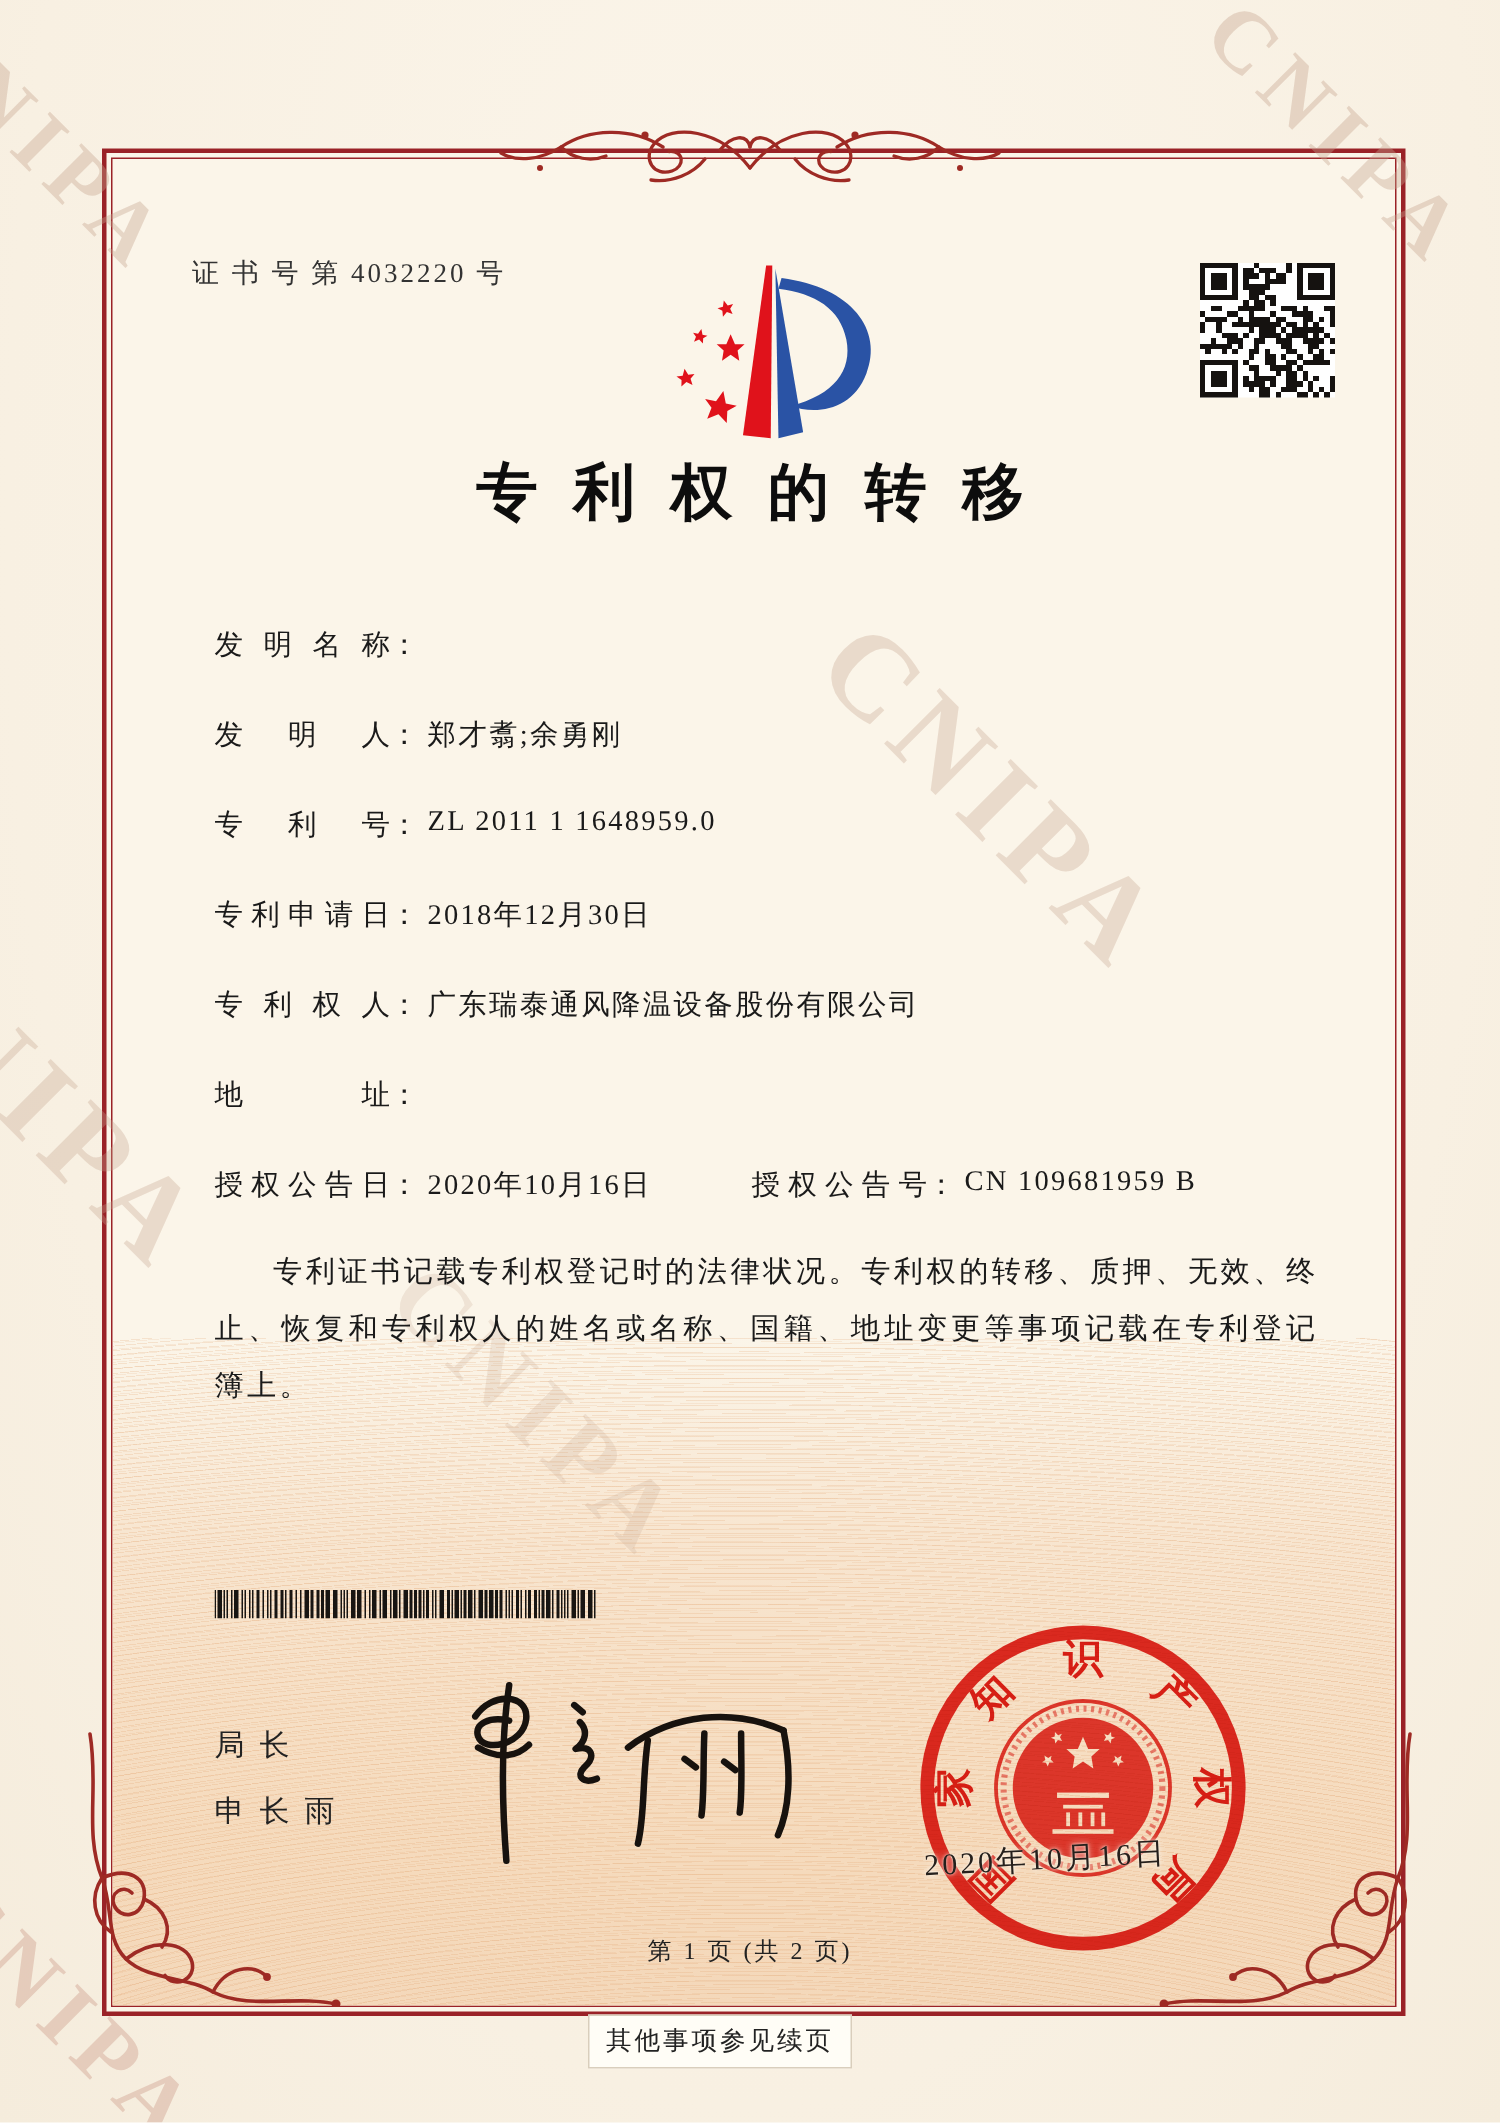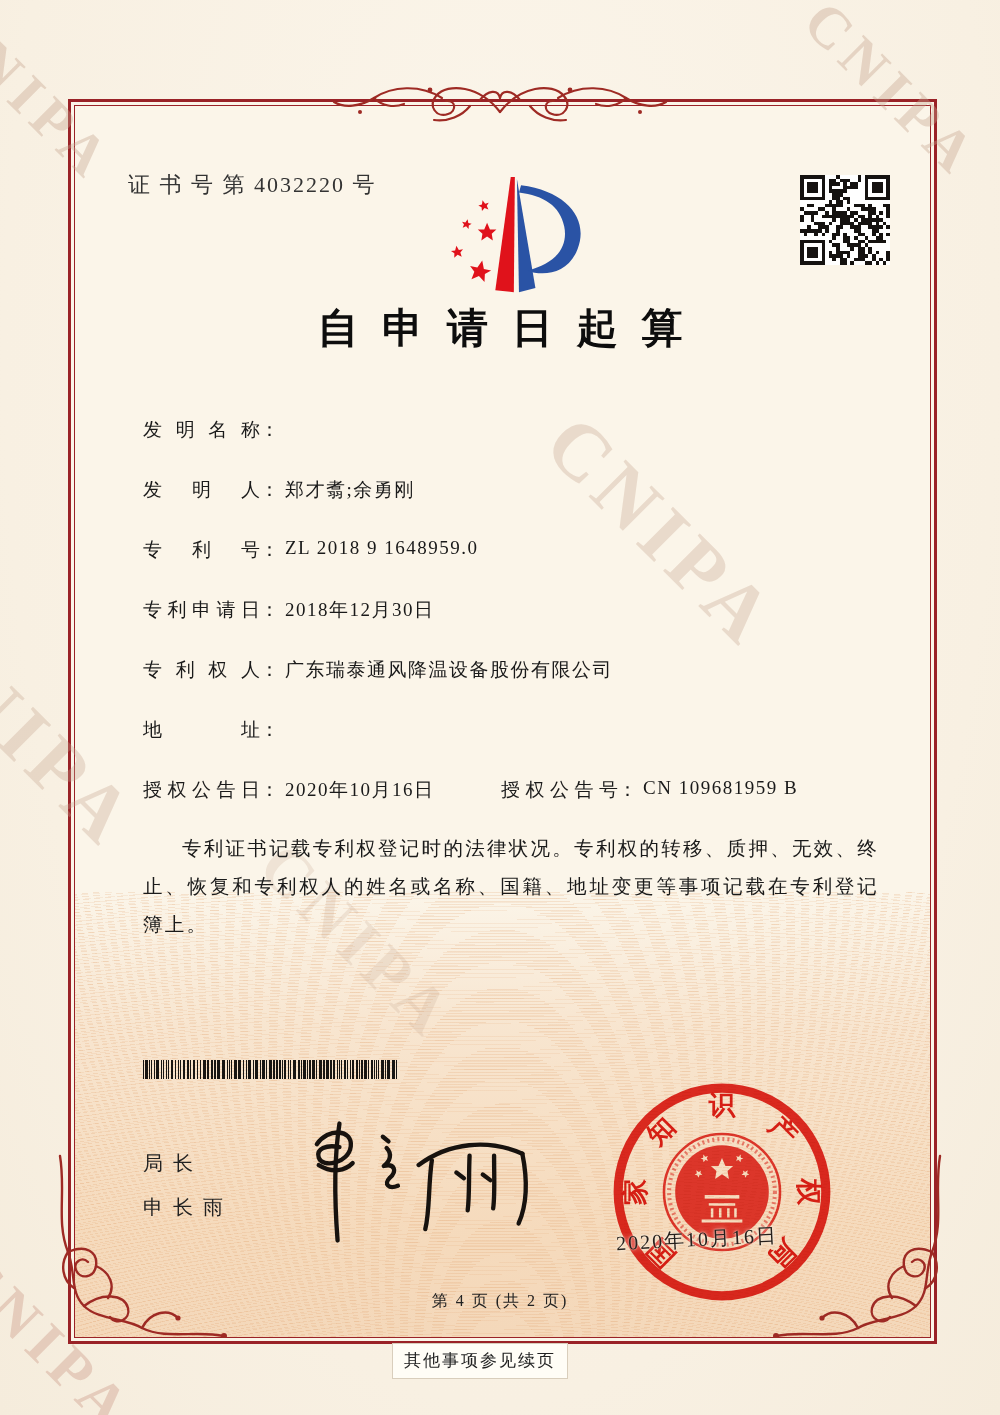--- a/index.html
+++ b/index.html
@@ -26,21 +26,21 @@
   .wm2{left:838px;top:-12px;font-size:58px;transform:rotate(45deg);}
   .wm3{left:592px;top:398px;font-size:80px;transform:rotate(45deg);color:rgba(197,163,143,.33);}
   .wm4{left:-48px;top:598px;font-size:80px;transform:rotate(45deg);color:rgba(197,163,143,.33);}
   .wm5{left:298px;top:828px;font-size:66px;transform:rotate(45deg);color:rgba(197,163,143,.22);}
   .wm6{left:-12px;top:1238px;font-size:60px;transform:rotate(45deg);color:rgba(186,120,100,.28);}
   
   .orn-top{position:absolute;left:50%;top:76px;transform:translateX(-50%);z-index:2;}
   .orn-bl{position:absolute;left:46px;top:1152px;z-index:2;}
   .orn-br{position:absolute;right:46px;top:1152px;z-index:2;transform:scaleX(-1);}
   
-  .cert-no{position:absolute;left:128px;top:170px;z-index:2;font-size:22px;letter-spacing:2px;color:#333;}
+  .cert-no{position:absolute;left:128px;top:170px;z-index:2;font-size:18px;letter-spacing:2px;color:#333;}
   .logo{position:absolute;left:412px;top:160px;z-index:2;}
   .qr{position:absolute;left:800px;top:175px;width:90px;height:90px;z-index:2;shape-rendering:crispEdges;}
   .title{position:absolute;left:0;top:301px;width:100%;z-index:2;margin:0;
     text-align:center;font-size:41px;font-weight:700;letter-spacing:.58em;text-indent:.58em;color:#0d0d0d;}
   
   .fields{position:absolute;left:143px;top:417px;width:740px;z-index:2;font-size:19px;}
   .row{height:60px;display:flex;align-items:flex-start;position:relative;}
   .spread{display:inline-flex;justify-content:space-between;width:117px;flex:none;}
   .colon{flex:none;}
   .fvalue{letter-spacing:1.5px;padding-left:6px;white-space:nowrap;}
@@ -354,21 +354,21 @@
       <rect x="1" y="1" width="5" height="5" fill="#fff"></rect>
       <rect x="2" y="2" width="3" height="3" fill="#151210"></rect>
       <rect x="18" y="0" width="7" height="7" fill="#151210"></rect>
       <rect x="19" y="1" width="5" height="5" fill="#fff"></rect>
       <rect x="20" y="2" width="3" height="3" fill="#151210"></rect>
       <rect x="0" y="18" width="7" height="7" fill="#151210"></rect>
       <rect x="1" y="19" width="5" height="5" fill="#fff"></rect>
       <rect x="2" y="20" width="3" height="3" fill="#151210"></rect>
     </svg>
 
-  <h1 class="title">自申请日起算</h1>
+  <h1 class="title">专利权的转移</h1>
 
   <div class="fields">
     <div class="row">
       <span class="spread">
           <span>发</span>
           <span>明</span>
           <span>名</span>
           <span>称</span>
         </span>
         <span class="colon">：</span>
@@ -382,21 +382,21 @@
         <span class="colon">：</span>
         <span class="fvalue">郑才翥;余勇刚</span>
     </div>
     <div class="row">
       <span class="spread">
           <span>专</span>
           <span>利</span>
           <span>号</span>
         </span>
         <span class="colon">：</span>
-        <span class="fvalue">ZL 2018 9 1648959.0</span>
+        <span class="fvalue">ZL 2011 1 1648959.0</span>
     </div>
     <div class="row">
       <span class="spread">
           <span>专</span>
           <span>利</span>
           <span>申</span>
           <span>请</span>
           <span>日</span>
         </span>
         <span class="colon">：</span>
@@ -577,16 +577,16 @@
         <text x="27" y="112" transform="rotate(-90 27 112)">家</text>
         <text x="51.895923599143465" y="51.89592359914346" transform="rotate(-45 51.895923599143465 51.89592359914346)">知</text>
         <text x="112" y="27" transform="rotate(0 112 27)">识</text>
         <text x="172.10407640085654" y="51.89592359914346" transform="rotate(45 172.10407640085654 51.89592359914346)">产</text>
         <text x="197" y="112" transform="rotate(90 197 112)">权</text>
         <text x="172.10407640085654" y="172.10407640085654" transform="rotate(135 172.10407640085654 172.10407640085654)">局</text>
       </g>
   </svg>
   <div class="seal-date">2020年10月16日</div>
 
-  <div class="page-info">第 4 页 (共 2 页)</div>
+  <div class="page-info">第 1 页 (共 2 页)</div>
   <div class="footer-note">其他事项参见续页</div>
 
 </div>
 
 </body></html>

